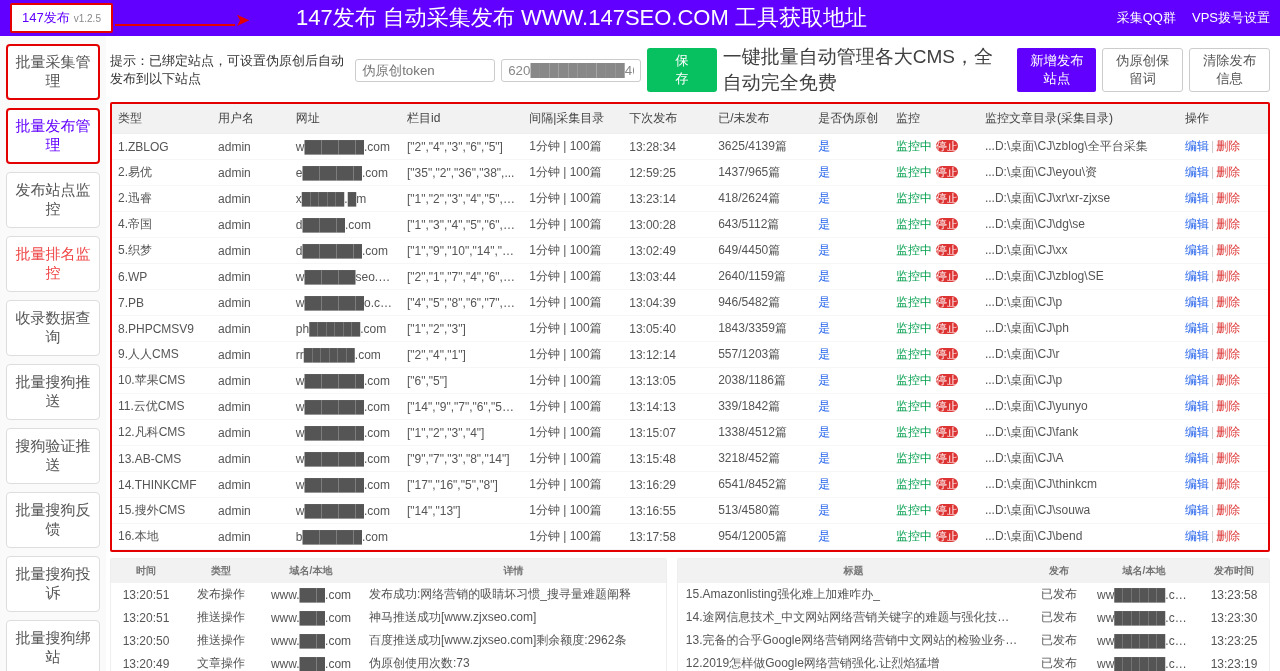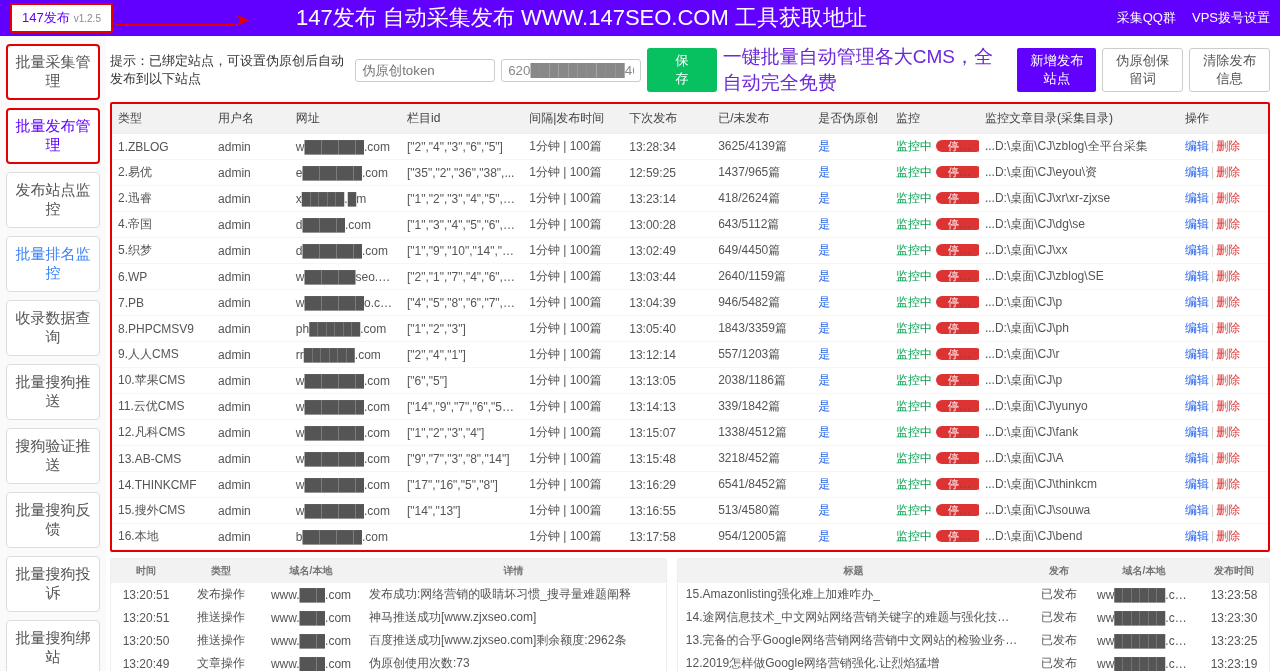--- a/index.html
+++ b/index.html
@@ -11,34 +11,34 @@
 .arrowline { display: inline-block; width: 120px; height: 2px; background: #e40000; position: relative; top: 2px; }
 .arrowhead { position: relative; top: 2px; }
 .header-title { font-size: 22px; font-weight: 400; margin-left: 40px; flex: 1; text-align: left; }
 .header-links { display: flex; gap: 16px; }
 .header-links a { color: #fff; text-decoration: none; font-size: 13px; }
 .layout { display: flex; }
 .sidebar { width: 106px; padding: 8px 6px; display: flex; flex-direction: column; gap: 8px; background: #fafafa; }
 .side-btn { border: 1px solid #ddd; border-radius: 4px; padding: 8px 4px; text-align: center; font-size: 15px; background: #fff; cursor: pointer; color: #555; }
 .side-btn.active { border-color: #e40000; color: #6100ff; border-width: 2px; padding: 7px 3px; }
 .side-btn.boxed { border-color: #e40000; border-width: 2px; padding: 7px 3px; }
-.side-btn.disabled { color: #3b82f6; }
+.side-btn.disabled { color: #ef4444; }
 .main { flex: 1; padding: 8px 10px 4px 4px; }
 .tipbar { display: flex; align-items: center; gap: 6px; margin-bottom: 6px; font-size: 13px; }
 .tipbar .save { background: #07c160; color: #fff; border: none; padding: 4px 25px; border-radius: 3px; }
 .tipbar .addsite { background: #6100ff; color: #fff; border: none; padding: 4px 10px; border-radius: 2px; }
 .tipbar .ghost { background: #fff; border: 1px solid #ccc; padding: 3px 10px; border-radius: 3px; color: #555; }
 .tipbar input { border: 1px solid #ccc; padding: 3px 6px; border-radius: 3px; width: 140px; color: #888; }
 .tbl-wrap { border: 2px solid #e40000; border-radius: 2px; overflow: hidden; }
 .tbl { width: 100%; border-collapse: collapse; table-layout: fixed; }
 .tbl th { background: #f2f2f2; text-align: left; padding: 6px 6px; font-weight: 400; color: #444; font-size: 12px; border-bottom: 1px solid #eee; }
 .tbl td { padding: 4px 6px; font-size: 12px; color: #555; white-space: nowrap; overflow: hidden; text-overflow: ellipsis; border-bottom: 1px solid #f6f6f6; }
 .blue { color: #2563eb; }
 .green { color: #07a050; }
-.stopbadge { background: #d33; color: #fff; padding: 0 12px; border-radius: 6px; margin-left: 4px; font-size: 11px; }
+.stopbadge { background: #d33; color: #fff; padding: 0 0; border-radius: 6px; margin-left: 4px; font-size: 11px; }
 .red { color: #d33; }
 .divider { color: #ccc; margin: 0 2px; }
 .bottom { display: flex; gap: 10px; margin-top: 6px; }
 .panel { border: 1px solid #eee; border-radius: 2px; flex: 1; max-height: 180px; overflow: hidden; }
 .logtbl { width: 100%; border-collapse: collapse; table-layout: fixed; }
 .logtbl th { background: #f2f2f2; font-weight: 700; padding: 5px 8px; text-align: center; color: #737373; font-size: 10px; }
 .logtbl td { padding: 3px 8px; font-size: 12px; color: #555; text-align: center; white-space: nowrap; overflow: hidden; text-overflow: ellipsis; }
 .logtbl td.l { text-align: left; }
 a { cursor: pointer; }
 </style>
@@ -76,21 +76,21 @@
       <div class="side-btn ">链接生成工具</div>
       <div class="side-btn ">链接抓取工具</div>
     </div>
 
   <div class="main">
     <div class="tipbar">
       <span>提示：已绑定站点，可设置伪原创后自动发布到以下站点</span>
       <input placeholder="伪原创token" style="">
       <input value="620██████████46bd4" style="">
       <button class="save">保存</button>
-      <span style="font-size:19px;color:#6d28d9">一键批量自动管理各大CMS，全自动完全免费</span>
+      <span style="font-size:19px;color:#404040">一键批量自动管理各大CMS，全自动完全免费</span>
       <span style="flex:1"></span>
       <button class="addsite">新增发布站点</button>
       <button class="ghost">伪原创保留词</button>
       <button class="ghost">清除发布信息</button>
     </div>
 
     <div class="tbl-wrap">
       <table class="tbl">
         <colgroup>
           <col style="width:90px">
@@ -104,21 +104,21 @@
           <col style="width:80px">
             <col style="width:180px">
             <col style="width:80px">
         </colgroup>
         <thead>
             <tr id="thead-row">
               <th>类型</th>
               <th>用户名</th>
               <th>网址</th>
               <th>栏目id</th>
-              <th>间隔|发布时间</th>
+              <th>间隔|采集目录</th>
               <th>下次发布</th>
               <th>已/未发布</th>
               <th>是否伪原创</th>
               <th>监控</th>
               <th>监控文章目录(采集目录)</th>
               <th>操作</th>
             </tr>
           </thead>
         <tbody id="tbody">
             <tr>

